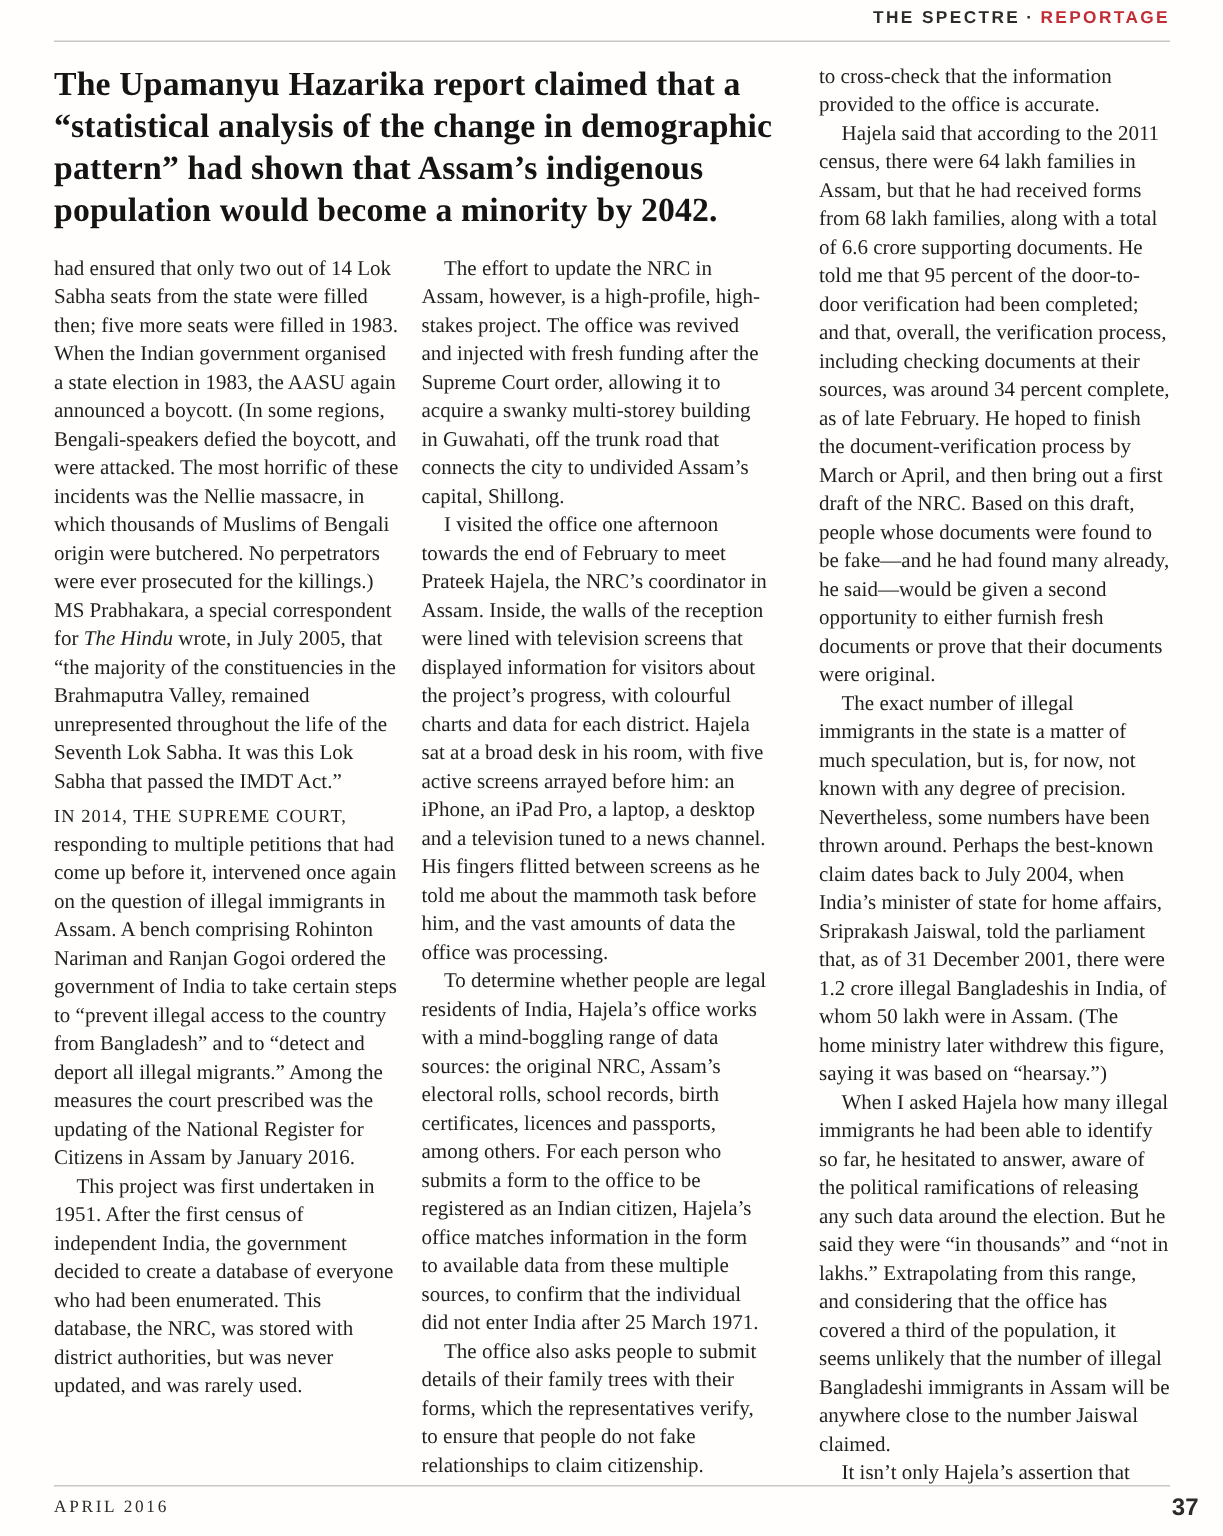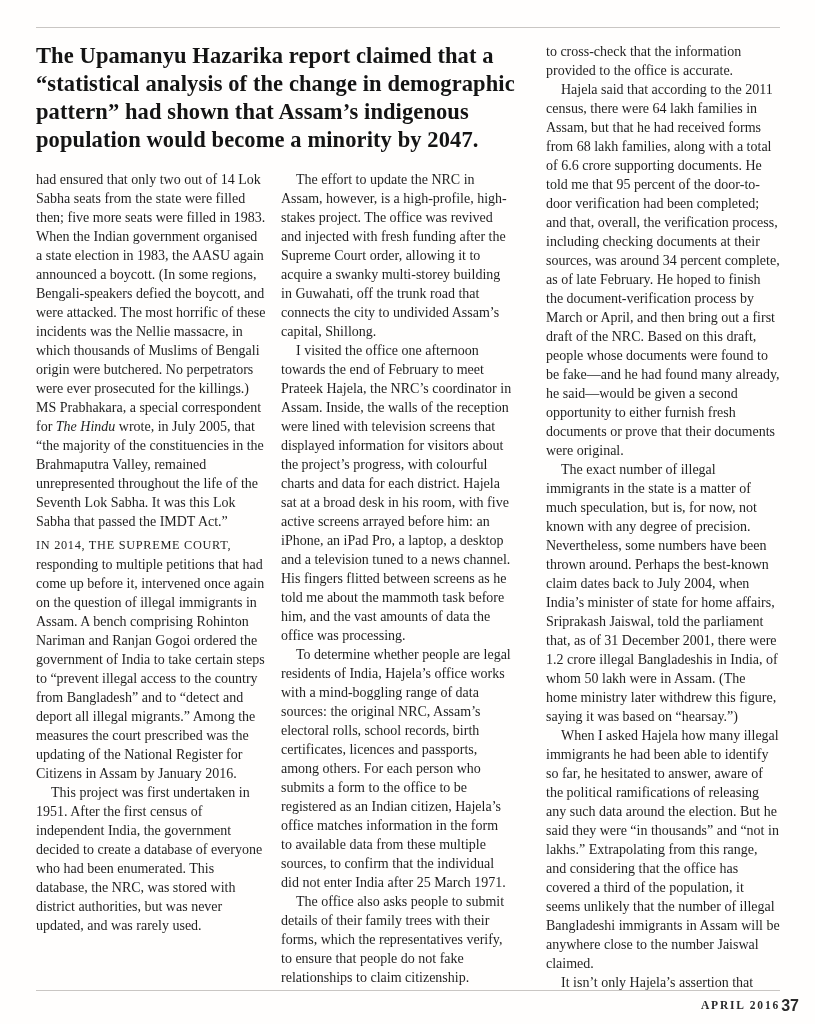--- a/index.html
+++ b/index.html
@@ -67,47 +67,49 @@
   }
   
   .rule-bottom {
     position: absolute;
     top: 990px; left: 36px; right: 35px;
     border-top: 1px solid #c9c6c3;
   }
   .footer-date {
     position: absolute;
     top: 999px; left: 36px; right: 35px;
-    text-align: right;
+    text-align: left;
     font-family: "Liberation Serif", serif;
     font-size: 11.5px;
     letter-spacing: 1.8px;
     color: #2b2b2b;
-    font-weight: bold;
   }
   .footer-page {
     position: absolute;
     top: 997px; right: 16px;
     font-family: "Liberation Sans", sans-serif;
     font-size: 16px;
     font-weight: bold;
     color: #2b2b2b;
   }
 </style>
 </head>
 <body>
 
 <div class="page">
 
+  <div class="masthead">
+    <span>THE SPECTRE</span><span class="sep">·</span><span class="section">REPORTAGE</span>
+  </div>
   <div class="rule-top"></div>
 
   <div class="content">
 
     <div class="left-section">
-      <div class="headline">The Upamanyu Hazarika report claimed that a “statistical analysis of the change in demographic pattern” had shown that Assam’s indigenous population would become a minority by 2047.</div>
+      <div class="headline">The Upamanyu Hazarika report claimed that a “statistical analysis of the change in demographic pattern” had shown that Assam’s indigenous population would become a minority by 2042.</div>
 
       <div class="two-cols">
 
         <div class="col">
           <p><span>had ensured that only two out of 14 Lok Sabha seats from the state were filled then; five more seats were filled in 1983. When the Indian government organised a state election in 1983, the AASU again announced a boycott. (In some regions, Bengali-speakers defied the boycott, and were attacked. The most horrific of these incidents was the Nellie massacre, in which thousands of Muslims of Bengali origin were butchered. No perpetrators were ever prosecuted for the killings.) MS Prabhakara, a special correspondent for </span><span class="italic">The Hindu</span><span> wrote, in July 2005, that “the majority of the constituencies in the Brahmaputra Valley, remained unrepresented throughout the life of the Seventh Lok Sabha. It was this Lok Sabha that passed the IMDT Act.”</span></p>
           <p class="section-break"><span class="smallcaps">IN 2014, THE SUPREME COURT,</span><span> responding to multiple petitions that had come up before it, intervened once again on the question of illegal immigrants in Assam. A bench comprising Rohinton Nariman and Ranjan Gogoi ordered the government of India to take certain steps to “prevent illegal access to the country from Bangladesh” and to “detect and deport all illegal migrants.” Among the measures the court prescribed was the updating of the National Register for Citizens in Assam by January 2016.</span></p>
           <p class="indent">This project was first undertaken in 1951. After the first census of independent India, the government decided to create a database of everyone who had been enumerated. This database, the NRC, was stored with district authorities, but was never updated, and was rarely used.</p>
         </div>
 
         <div class="col">

